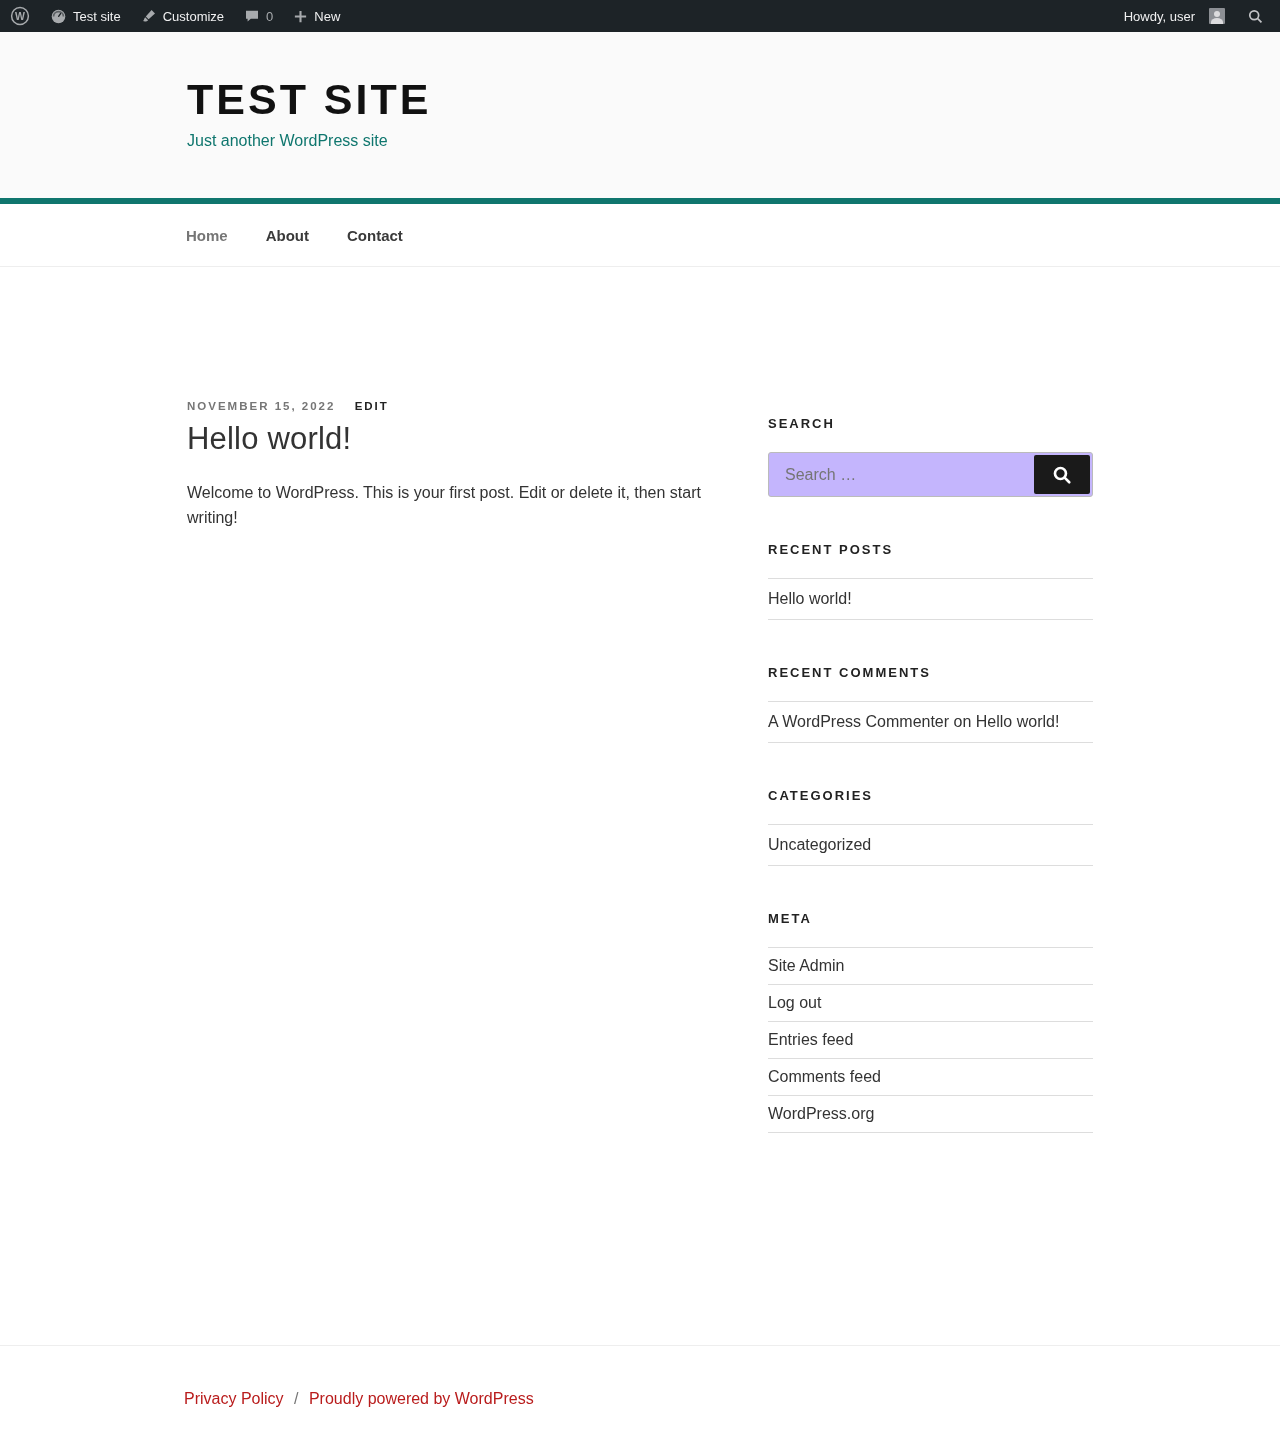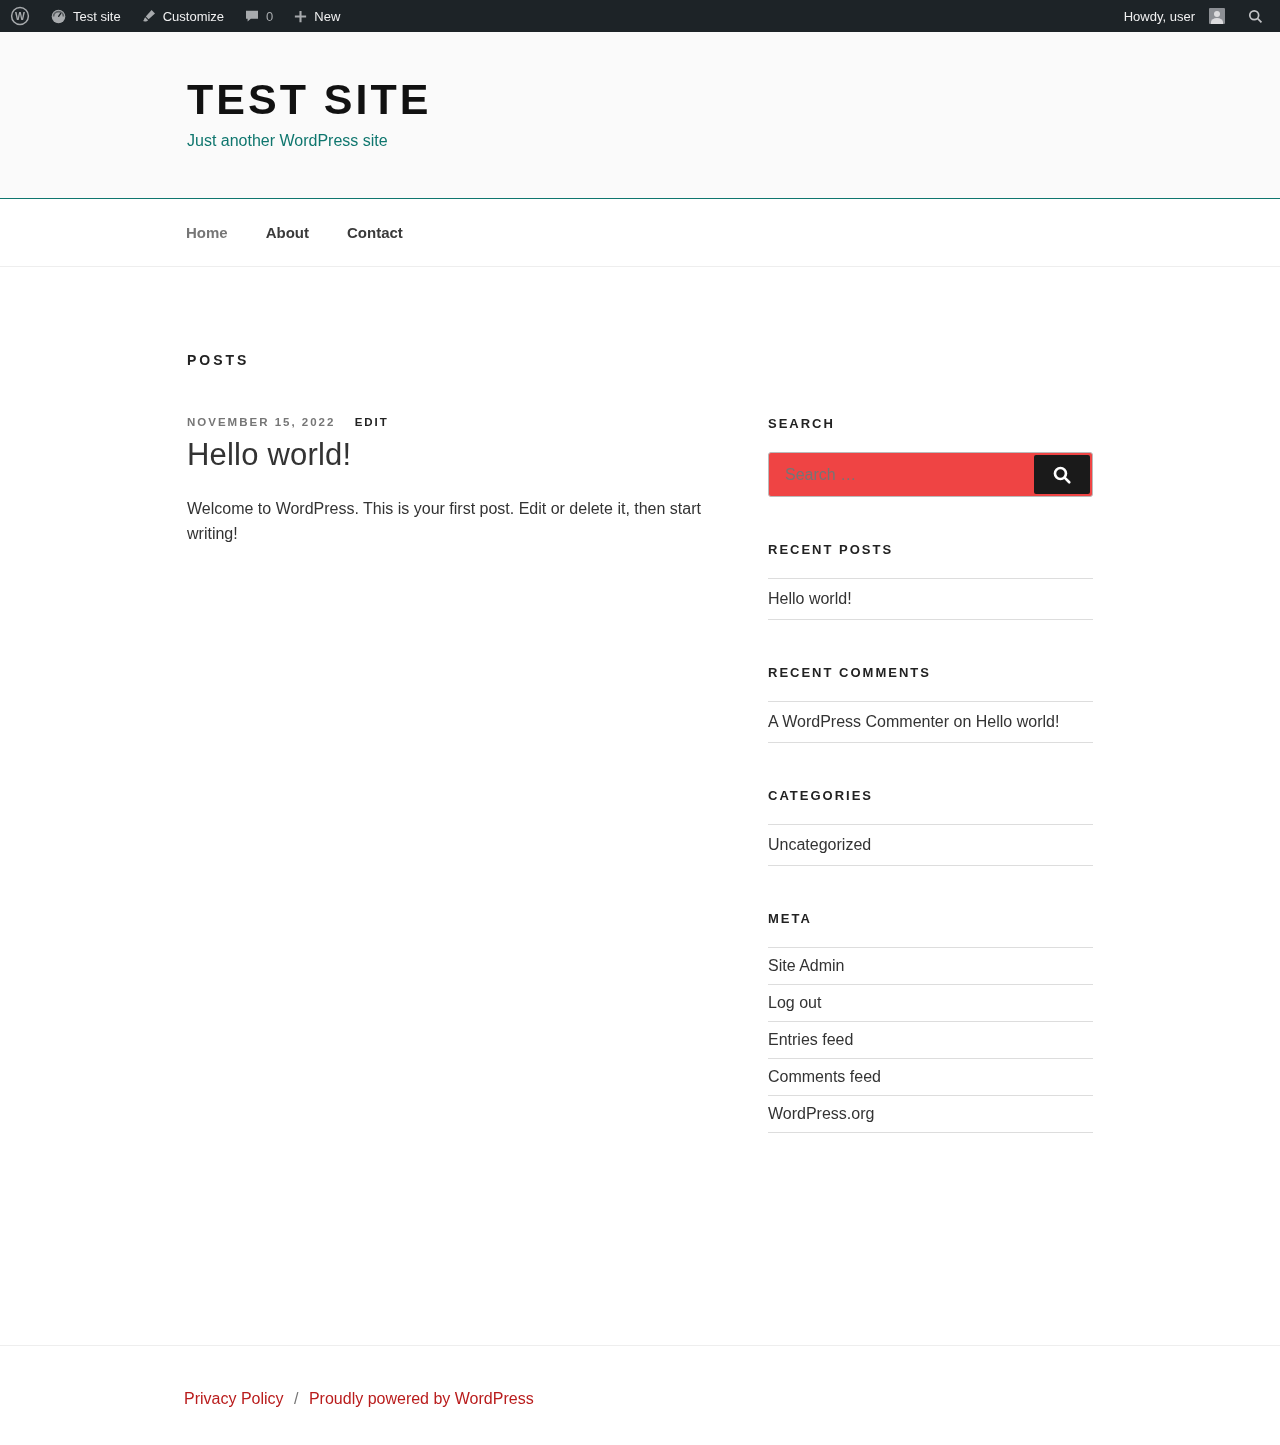--- a/index.html
+++ b/index.html
@@ -50,21 +50,21 @@
   }
   .site-title {
     font-size: 43px; font-weight: 800; letter-spacing: 3px;
     color: #111; line-height: 1.1;
   }
   .site-tagline { font-size: 16px; color: #0f766e; margin-top: 9px; }
 
   
   .site-nav {
     background: #fff; height: 69px;
-    border-top: 1px solid #0f766e; border-bottom: 1px solid #eee;
+    border-top: 6px solid #0f766e; border-bottom: 1px solid #eee;
     display: flex; align-items: center;
     padding-left: 186px; column-gap: 38px;
     font-size: 15px; font-weight: 700;
   }
   .nav-item { color: #3a3a3a; }
   .nav-item.current { color: #767676; }
 
   
   .site-main {
     width: 906px; margin: 0 auto;
@@ -99,21 +99,21 @@
   }
   .meta-list li { padding: 9px 0; }
 
   .search-form { position: relative; }
   .search-input {
     width: 100%; height: 45px;
     border: 1px solid #bbb; border-radius: 3px;
     padding: 0 70px 0 16px;
     font-size: 16px; color: #333;
     font-family: "Liberation Sans", sans-serif;
-    background: #ef4444; outline: none;
+    background: #c4b5fd; outline: none;
   }
   .search-input::placeholder { color: #757575; opacity: 1; }
   .search-submit {
     position: absolute; top: 3px; right: 3px;
     width: 56px; height: 39px;
     background: #1a1a1a; border: none; border-radius: 2px;
     color: #fff; display: flex; align-items: center; justify-content: center;
     cursor: pointer;
   }
 
@@ -198,21 +198,20 @@
 
 <nav class="site-nav">
   <a class="nav-item current">Home</a>
   <a class="nav-item">About</a>
   <a class="nav-item">Contact</a>
 </nav>
 
 <div class="site-main">
 
   <div class="content-col">
-    <h2 class="page-title">POSTS</h2>
 
     <article class="post">
       <div class="post-meta">
         <a class="post-date">NOVEMBER 15, 2022</a>
         <a class="post-edit">EDIT</a>
       </div>
       <h3 class="post-title">Hello world!</h3>
       <p class="post-body">Welcome to WordPress. This is your first post. Edit or delete it, then start writing!</p>
     </article>
   </div>

